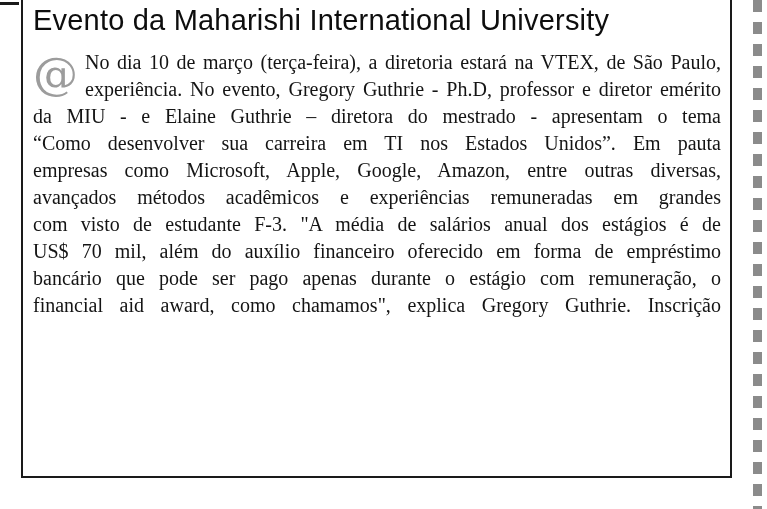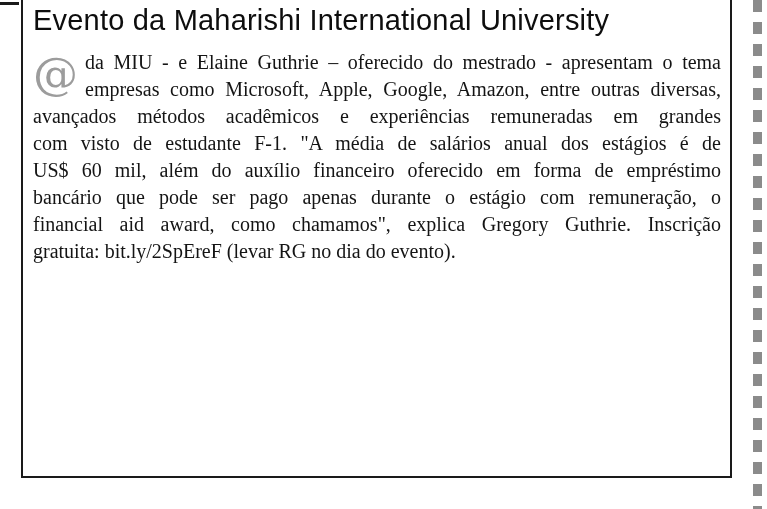--- a/index.html
+++ b/index.html
@@ -80,27 +80,29 @@
   <div class="left-edge-rule"></div>
 
   <div class="article-box">
 
     <div class="headline">
       <div>Evento da Maharishi International University</div>
     </div>
 
     <div class="body-copy">
       <span class="drop-cap">@</span>
-      <div class="body-line">da MIU - e Elaine Guthrie – oferecido do mestrado - apresentam o tema</div>
+      <div class="body-line">No dia 10 de março (terça-feira), a diretoria estará na VTEX, de São Paulo,</div>
+      <div class="body-line">experiência. No evento, Gregory Guthrie - Ph.D, professor e diretor emérito</div>
+      <div class="body-line">da MIU - e Elaine Guthrie – diretora do mestrado - apresentam o tema</div>
+      <div class="body-line">“Como desenvolver sua carreira em TI nos Estados Unidos”. Em pauta</div>
       <div class="body-line">empresas como Microsoft, Apple, Google, Amazon, entre outras diversas,</div>
       <div class="body-line">avançados métodos acadêmicos e experiências remuneradas em grandes</div>
-      <div class="body-line">com visto de estudante F-1. "A média de salários anual dos estágios é de</div>
-      <div class="body-line">US$ 60 mil, além do auxílio financeiro oferecido em forma de empréstimo</div>
+      <div class="body-line">com visto de estudante F-3. "A média de salários anual dos estágios é de</div>
+      <div class="body-line">US$ 70 mil, além do auxílio financeiro oferecido em forma de empréstimo</div>
       <div class="body-line">bancário que pode ser pago apenas durante o estágio com remuneração, o</div>
       <div class="body-line">financial aid award, como chamamos", explica Gregory Guthrie. Inscrição</div>
-      <div class="body-line final">gratuita: bit.ly/2SpEreF (levar RG no dia do evento).</div>
     </div>
 
   </div>
 
   <div class="dashed-column"></div>
 
 </div>
 
 </body></html>

